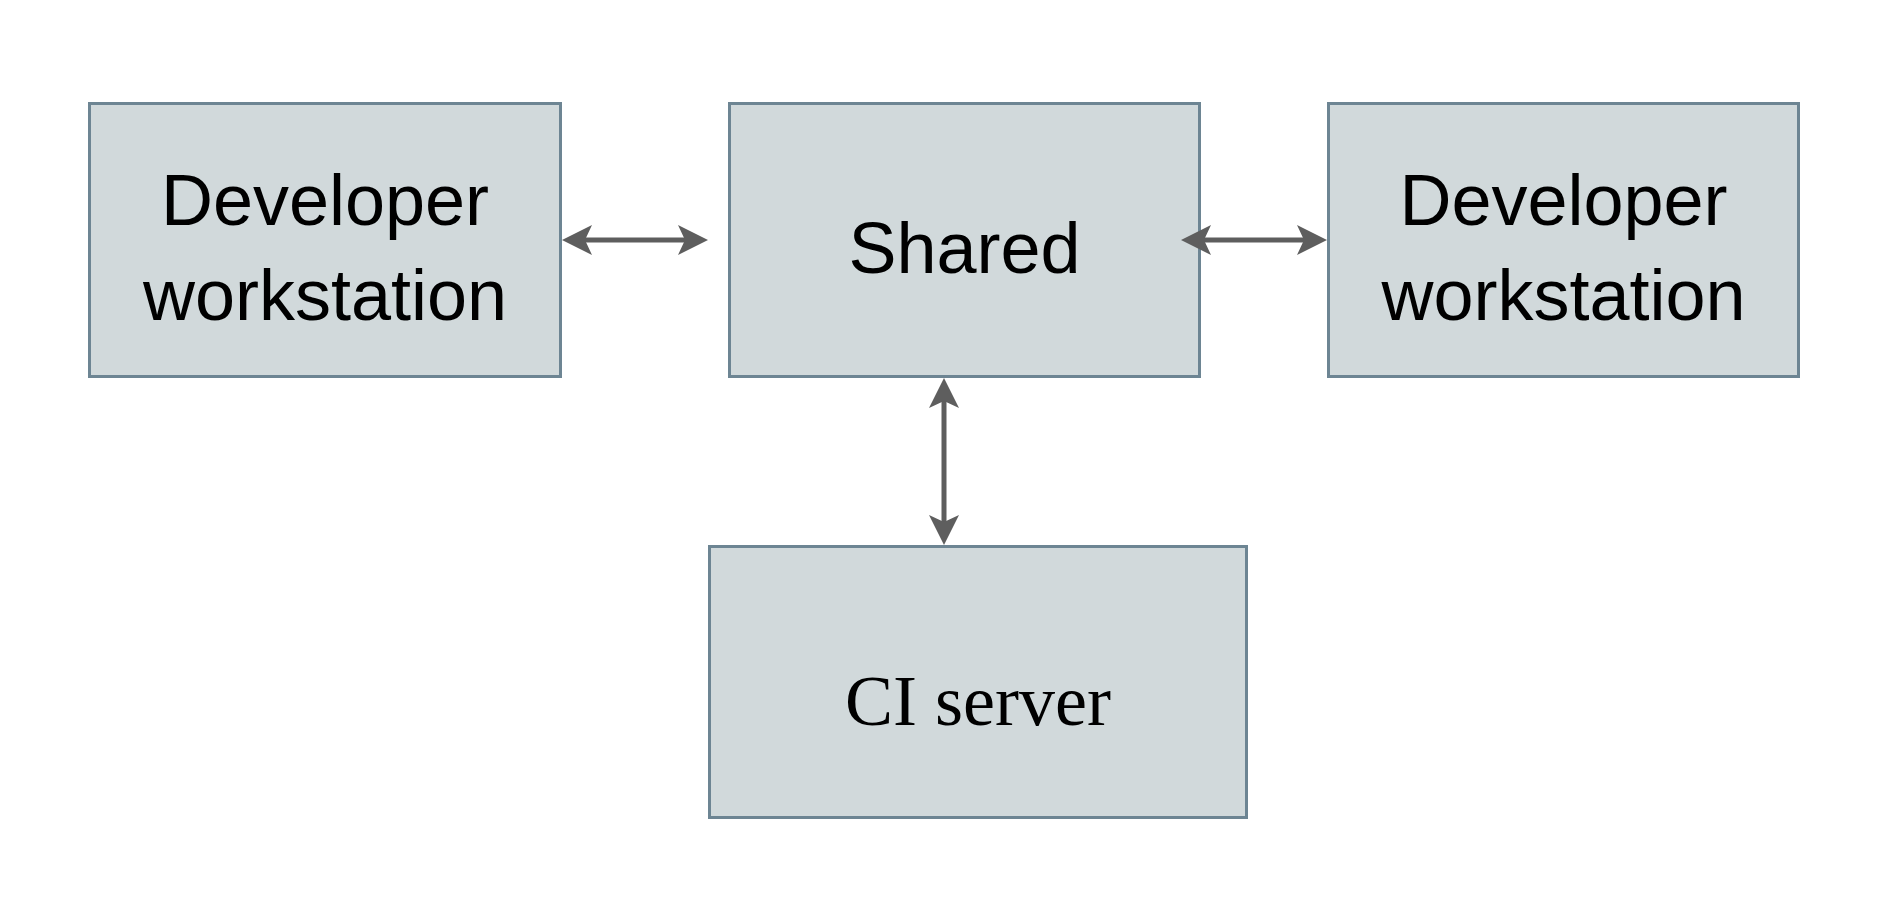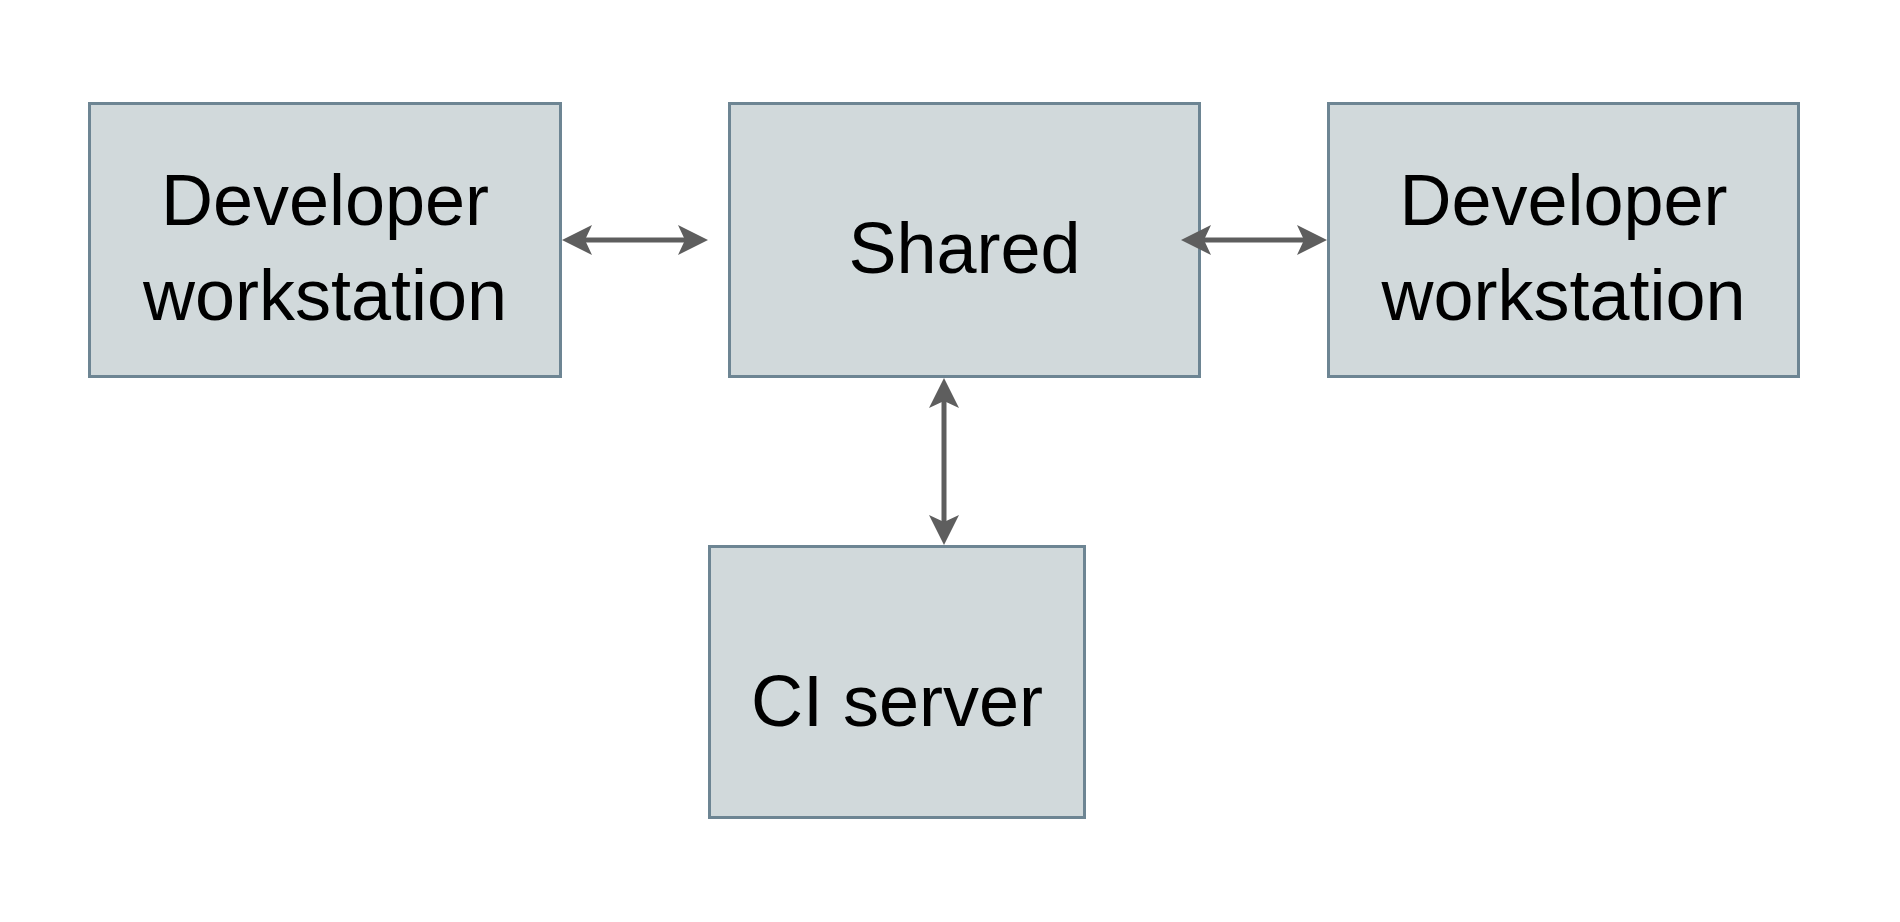--- a/index.html
+++ b/index.html
@@ -34,21 +34,21 @@
   .node-label span { display: block; }
   .pad-top-sm { padding-top: 16px; }
   .pad-top-lg { padding-top: 38px; }
   .edge { position: absolute; }
   .edge svg { display: block; }
 
   
   #node-dev-left      { left: 88px;   top: 102px; width: 474px; height: 276px; }
   #node-shared-cache  { left: 708px;  top: 102px; width: 473px; height: 276px; margin-left: 20px; }
   #node-dev-right     { left: 1327px; top: 102px; width: 473px; height: 276px; }
-  #node-ci-server     { left: 708px;  top: 545px; width: 378px; height: 274px; }
+  #node-ci-server     { left: 708px;  top: 545px; width: 540px; height: 274px; font-family: Liberation Serif, serif; }
 
   #edge-left   { left: 562px;  top: 222px; width: 146px; height: 36px; }
   #edge-right  { left: 1181px; top: 222px; width: 146px; height: 36px; }
   #edge-bottom { left: 926px;  top: 378px; width: 36px;  height: 167px; }
 </style>
 </head>
 <body>
 
 <div class="canvas">
 

